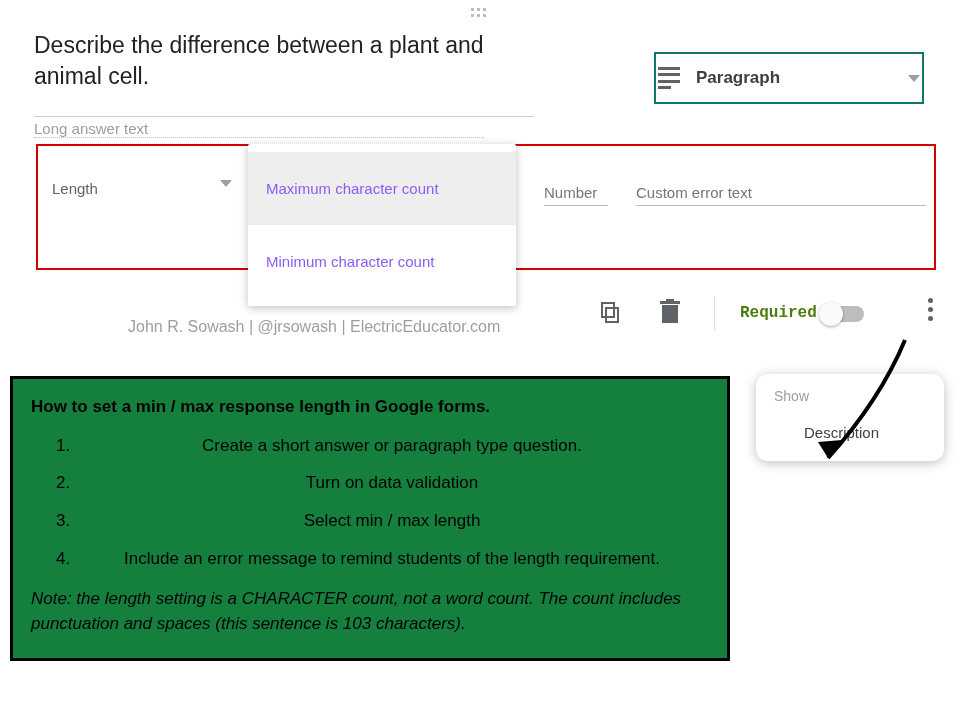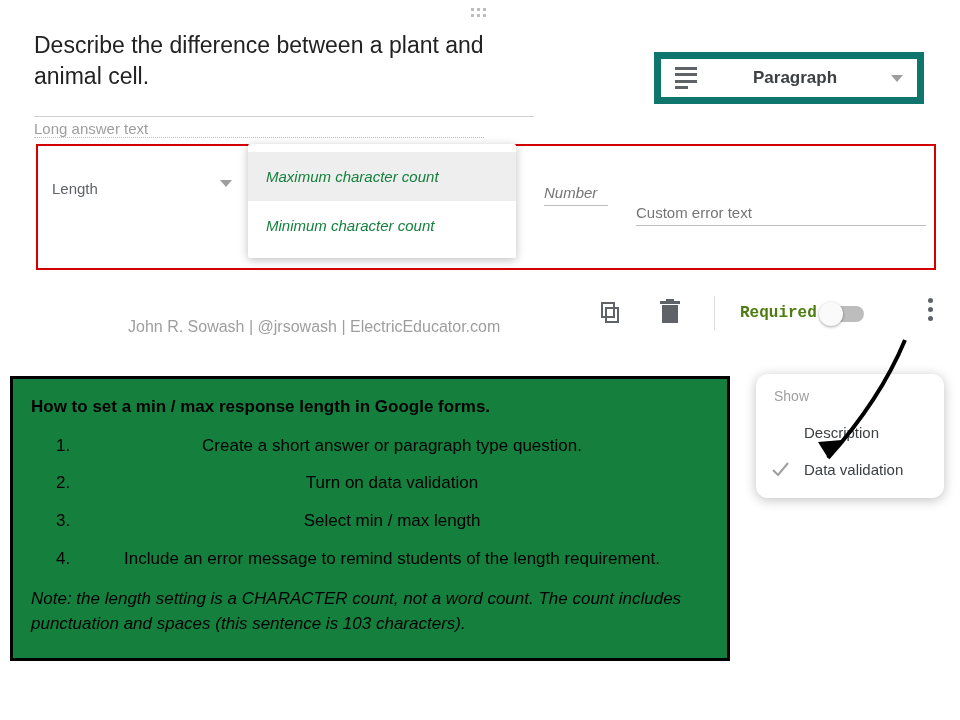--- a/index.html
+++ b/index.html
@@ -34,27 +34,26 @@
     line-height: 1.35;
     color: #222;
     border-bottom: 1px solid #d0d0d0;
     padding-bottom: 24px;
   }
 
   .type-select {
     position: absolute;
     right: 36px; top: 52px;
     width: 270px; height: 52px;
-    border: 7px solid #0f766e;
+    border: 2px solid #0f766e;
     background: #fff;
     display: flex;
     align-items: center;
-    padding: 0 14px;
+    padding: 0 2px;
     color: #3c4043;
-    gap: 40px;
   }
   .type-icon { width: 22px; height: 22px; display:flex; flex-direction:column; justify-content:space-between; margin-right:16px;}
   .type-icon div { height:3px; background:#5f6368; }
   .type-icon div.short { width: 60%; }
   .type-label { font-size: 17px; font-weight: bold; color:#3c4043; flex:1;}
   .chev { width:0;height:0;border-left:6px solid transparent;border-right:6px solid transparent;border-top:7px solid #9e9e9e;}
 
   .placeholder-long {
     position: absolute;
     left: 34px; top: 120px;
@@ -83,36 +82,35 @@
     position: absolute;
     left: 248px; top: 144px;
     width: 268px;
     background: #fff;
     box-shadow: 0 2px 10px rgba(0,0,0,0.25);
     border-radius: 2px;
     padding: 8px 0;
     z-index: 20;
   }
   .dropdown-menu .item {
-    padding: 16px 18px;
+    padding: 28px 18px;
     font-size: 15px;
-    color:#15803d;
-    font-style:italic;
+    color:#8b5cf6;
   }
   .dropdown-menu .item.sel { background:#eeeeee; }
 
   .num-input {
     position:absolute; left:544px; top:180px;
     width:64px; border:none; border-bottom:1px solid #bdbdbd;
-    font-size:15px; color:#9e9e9e; padding:4px 0;font-style:italic;
+    font-size:15px; color:#9e9e9e; padding:4px 0;
   }
   .err-input {
     position:absolute; left:636px; top:180px;
     width:290px; border:none; border-bottom:1px solid #bdbdbd;
-    font-size:15px; color:#404040; padding:4px 0;margin-top:20px;
+    font-size:15px; color:#404040; padding:4px 0;
   }
 
   .footer-bar {
     position:absolute;
     left:0; top:296px; width:960px; height:40px;
   }
   .attribution {
     position:absolute; left:128px; top:318px;
     color:#9e9e9e; font-size:16px;
   }
@@ -244,26 +242,20 @@
   <span></span>
     <span></span>
     <span></span>
 </div>
 
 <div class="popover">
   <div class="hdr">Show</div>
   <div class="row">
     <span>Description</span>
   </div>
-  <div class="row">
-    <svg class="check" width="20" height="20" viewBox="0 0 20 20">
-      <polyline points="3,11 8,16 18,4" fill="none" stroke="#9e9e9e" stroke-width="2"></polyline>
-    </svg>
-    <span>Data validation</span>
-  </div>
 </div>
 
 <svg class="arrow" viewBox="0 0 120 150">
   <path d="M105,10 Q80,70 28,128" fill="none" stroke="#000" stroke-width="4"></path>
   <polygon points="28,128 42,110 18,112" fill="#000"></polygon>
 </svg>
 
 <div class="help-box">
   <div class="title">How to set a min / max response length in Google forms.</div>
   <ol>

